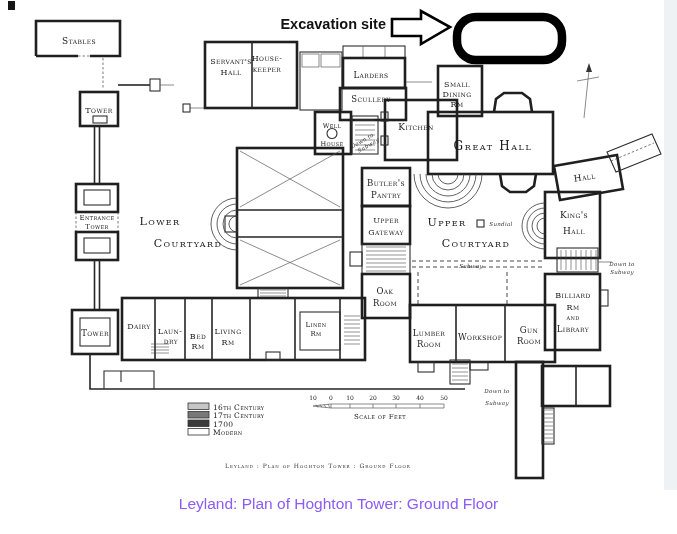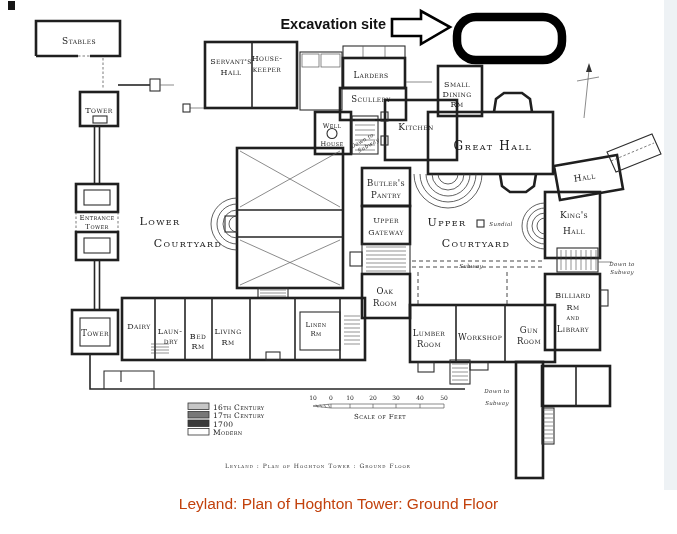--- a/index.html
+++ b/index.html
@@ -21,21 +21,21 @@
   .rl-9{font-size:9px;}
   .rl-85{font-size:8.5px;}
   .rl-8{font-size:8px;}
   .rl-7{font-size:7px;}
   .rl-65{font-size:6.5px;}
   .it{font-family:"DejaVu Serif",serif;font-style:italic;fill:#333;text-anchor:middle;font-size:5.5px;letter-spacing:.3px;}
   .tinycap{font-family:"DejaVu Serif",serif;font-variant:small-caps;fill:#2e2e2e;font-size:6px;letter-spacing:1px;text-anchor:middle;}
   .legtxt{font-family:"DejaVu Serif",serif;font-variant:small-caps;fill:#1c1c1c;font-size:7.5px;letter-spacing:.3px;}
   .sctxt{font-family:"DejaVu Serif",serif;fill:#1c1c1c;font-size:6px;text-anchor:middle;}
   .annot{font-family:"Liberation Sans",sans-serif;font-weight:bold;font-size:14.5px;fill:#111;text-anchor:end;}
-  .caption{position:absolute;top:495px;left:0;width:677px;text-align:center;color:#c2410c;font-size:15.5px;font-family:"Liberation Sans",sans-serif;}
+  .caption{position:absolute;top:495px;left:0;width:677px;text-align:center;color:#8b5cf6;font-size:15.5px;font-family:"Liberation Sans",sans-serif;}
 </style>
 </head>
 <body>
 
 <div class="stage">
   <svg width="677" height="490" viewBox="0 0 677 490">
 
     <rect x="664" y="0" width="13" height="490" fill="#eef2f5"></rect>
     <rect x="8" y="1" width="7" height="9" fill="#161616"></rect>
 

